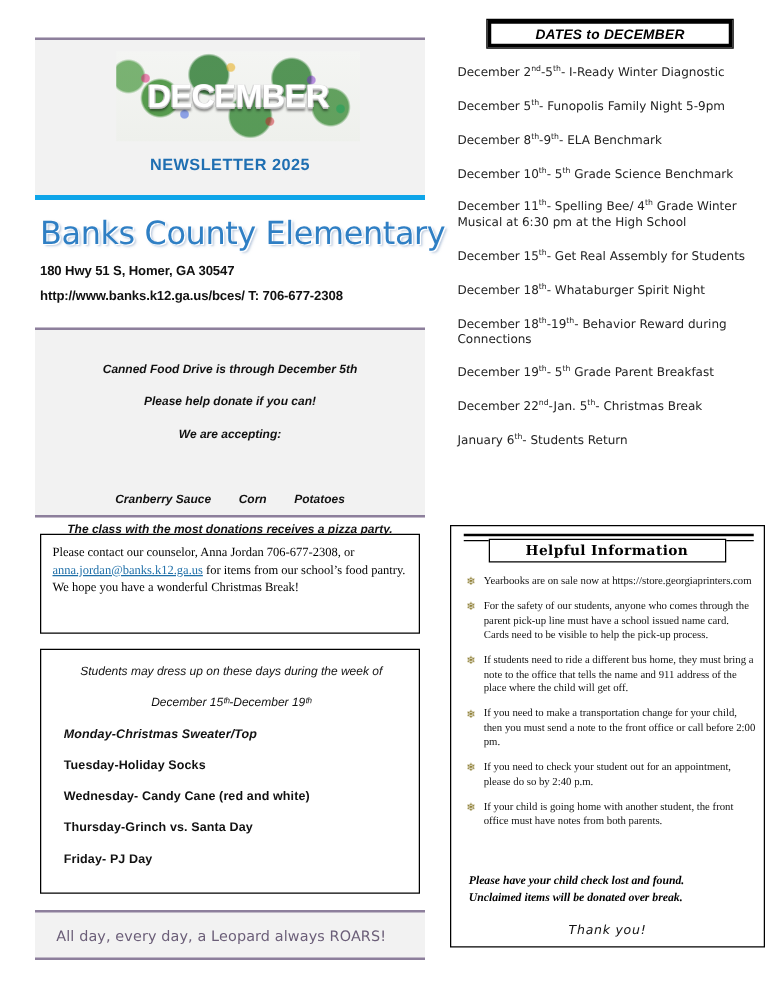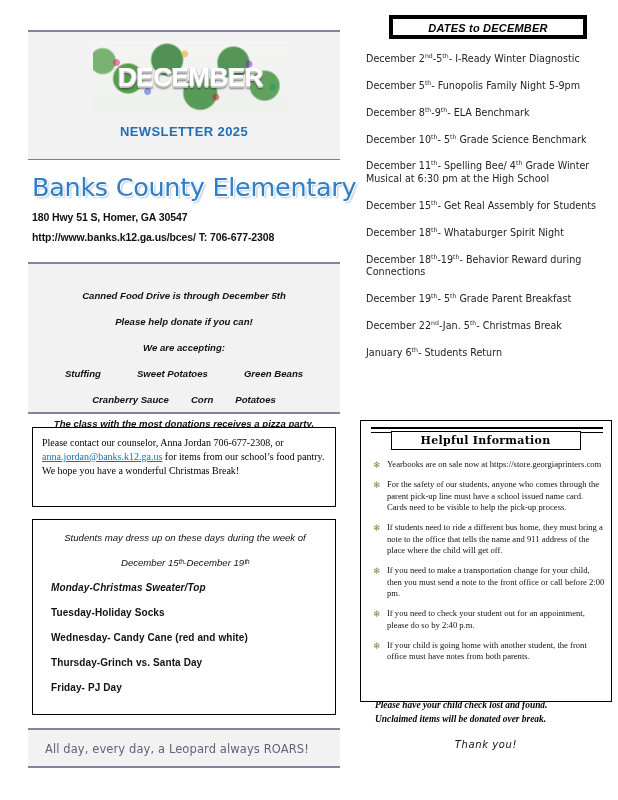--- a/index.html
+++ b/index.html
@@ -13,21 +13,21 @@
   }
   .page{position:relative;width:618px;height:800px;}
 
   
   .left-col{position:absolute;left:0;top:0;width:358px;height:800px;}
 
   .masthead{
     position:absolute;left:28px;top:30px;width:312px;height:130px;
     background:#f2f2f2;
     border-top:2px solid #8d7f9c;
-    border-bottom:1px solid #0ea5e9;
+    border-bottom:4px solid #0ea5e9;
     box-sizing:border-box;
   }
   .dec-banner{
     position:absolute;left:65px;top:9px;width:195px;height:72px;
     background:
       radial-gradient(circle at 12% 30%, rgba(220,40,120,.55) 0 3px, transparent 4px),
       radial-gradient(circle at 28% 70%, rgba(40,80,220,.5) 0 3px, transparent 4px),
       radial-gradient(circle at 47% 18%, rgba(230,170,20,.55) 0 3px, transparent 4px),
       radial-gradient(circle at 63% 78%, rgba(200,30,40,.5) 0 3px, transparent 4px),
       radial-gradient(circle at 80% 32%, rgba(120,40,200,.5) 0 3px, transparent 4px),
@@ -153,21 +153,21 @@
 
   .dates-list{position:absolute;left:8px;top:52px;width:248px;}
   .date-item{
     font-family:"DejaVu Sans", sans-serif;
     font-size:9.6px;color:#232323;line-height:1.32;
     margin-bottom:13px;
   }
   .date-item sup{font-size:6.2px;vertical-align:super;}
 
   .helpful-box{
-    position:absolute;left:2px;top:420px;width:252px;height:282px;
+    position:absolute;left:2px;top:420px;width:252px;height:338px;
     border:1.3px solid #000;box-sizing:border-box;background:#fff;
   }
   .helpful-rule{
     position:absolute;left:10px;top:6px;width:232px;
     border-top:2px solid #000;border-bottom:1px solid #000;height:3px;
   }
   .helpful-title-box{
     position:absolute;left:30px;top:10px;width:190px;height:19px;
     border:1.3px solid #000;background:#fff;box-sizing:border-box;
   }
@@ -212,25 +212,20 @@
     </div>
 
     <div class="school-name">Banks County Elementary</div>
     <div class="addr-line addr1">180 Hwy 51 S, Homer, GA 30547</div>
     <div class="addr-line addr2">http://www.banks.k12.ga.us/bces/ T: 706-677-2308</div>
 
     <div class="food-band">
       <div class="fd fd-l1">Canned Food Drive is through December 5th</div>
       <div class="fd fd-l3">We are accepting:</div>
       <div class="fd fd-l2">Please help donate if you can!</div>
-      <div class="fd-row fd-row4">
-        <span class="fd">Stuffing</span>
-        <span class="fd">Sweet Potatoes</span>
-        <span class="fd">Green Beans</span>
-      </div>
       <div class="fd-row fd-row5">
         <span class="fd">Cranberry Sauce</span>
         <span class="fd">Corn</span>
         <span class="fd">Potatoes</span>
       </div>
       <div class="fd fd-l6">The class with the most donations receives a pizza party.</div>
     </div>
 
     <div class="counselor-box">
       <span>Please contact our counselor, Anna Jordan 706-677-2308, or </span><a href="#">anna.jordan@banks.k12.ga.us</a><span> for items from our school’s food pantry.  We hope you have a wonderful Christmas Break!</span>

